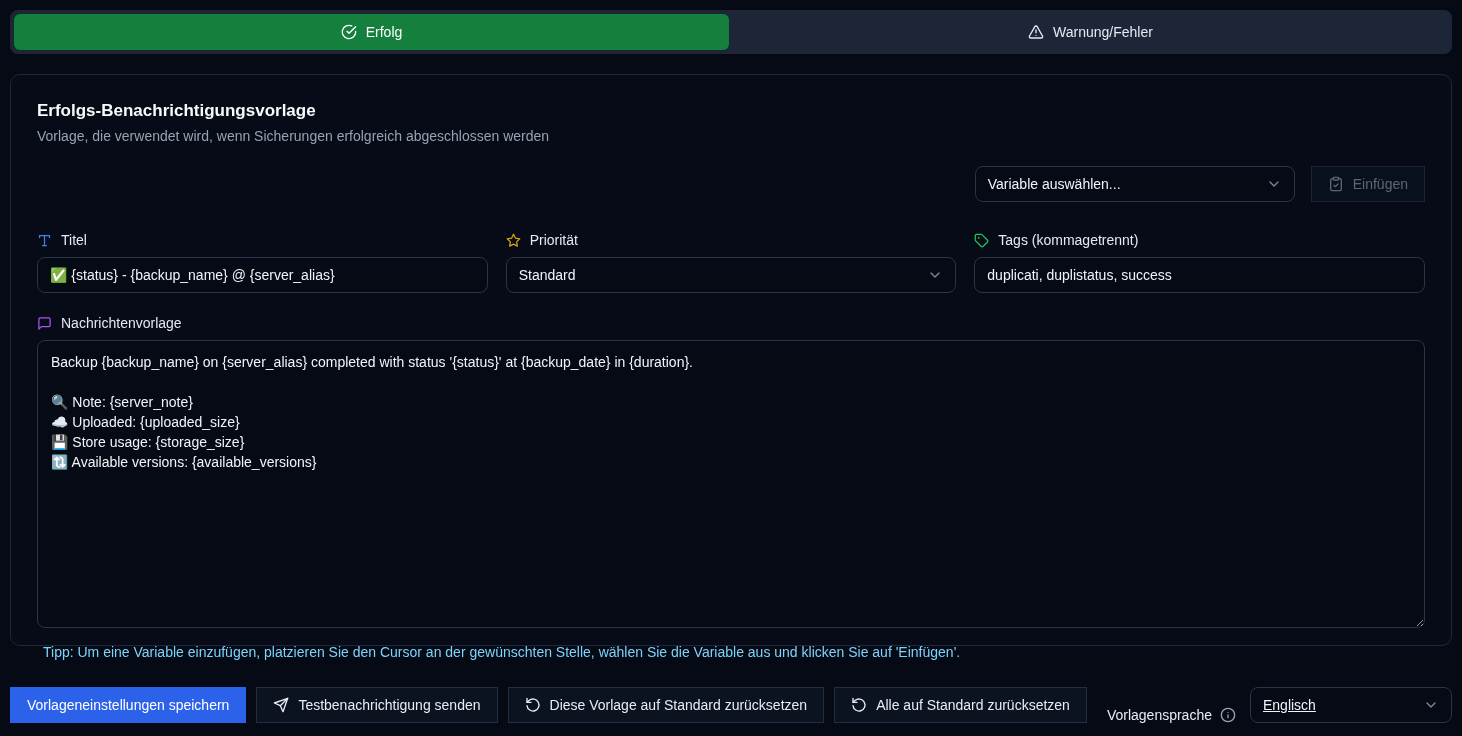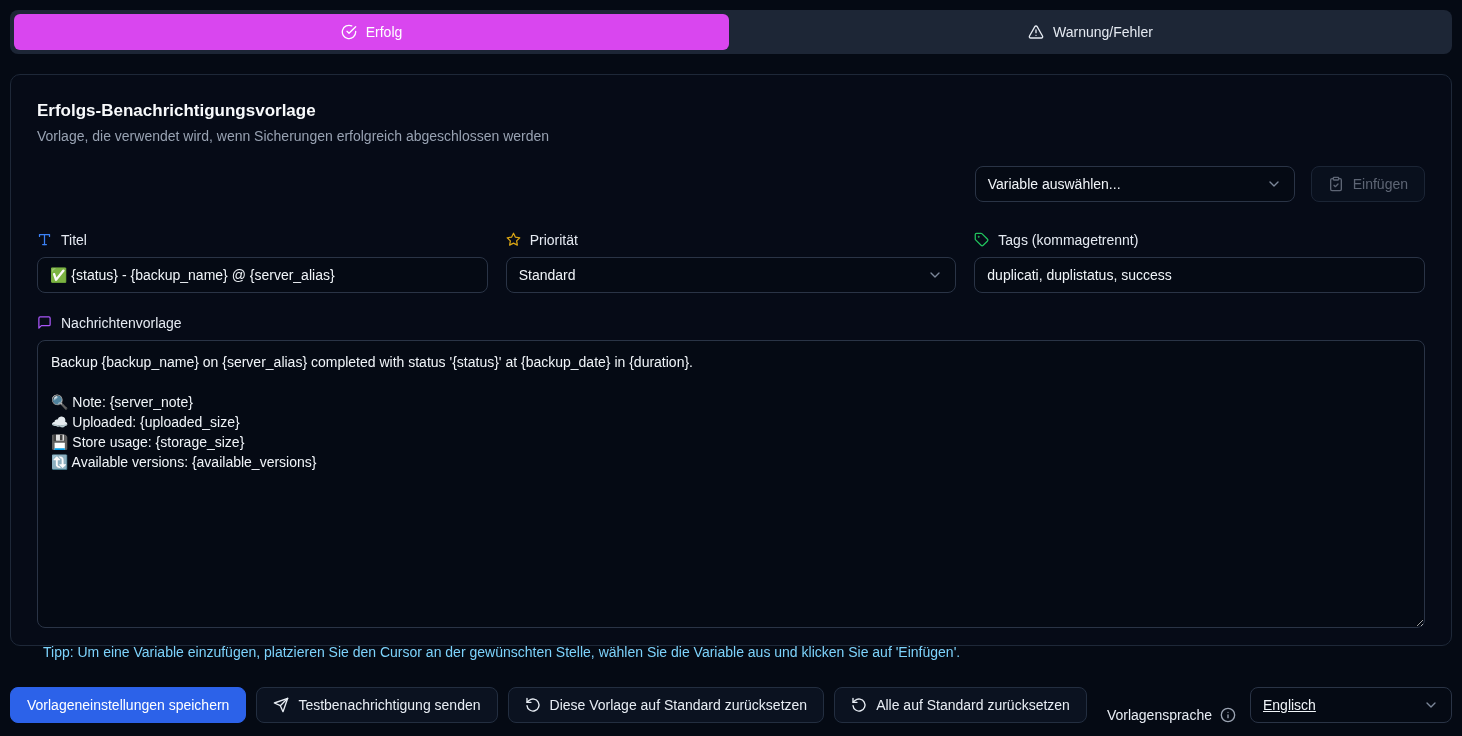--- a/index.html
+++ b/index.html
@@ -27,21 +27,21 @@
     display: flex;
     align-items: center;
     justify-content: center;
     gap: 9px;
     font-size: 14px;
     color: #e5eaf2;
     border-radius: 6px;
     cursor: pointer;
     user-select: none;
   }
-  .tab.active { background: #d946ef; color: #ffffff; }
+  .tab.active { background: #15803d; color: #ffffff; }
 
   
   .card {
     margin-top: 20px;
     background: #060b17;
     border: 1px solid #1e2838;
     border-radius: 10px;
     padding: 26px;
     height: 572px;
   }
@@ -71,38 +71,38 @@
   .variable-select { width: 320px; }
   .btn {
     display: inline-flex;
     align-items: center;
     justify-content: center;
     gap: 9px;
     height: 36px;
     padding: 4px 16px;
     background: #0b1220;
     border: 1px solid #232e40;
-    border-radius: 8px;
+    border-radius: 0;
     font-size: 14px;
     color: #e8edf4;
     cursor: pointer;
     white-space: nowrap;
   }
   .btn.disabled { color: #7b8494; opacity: 0.75; cursor: default; }
   .btn.primary { background: #2c62e9; border-color: #2c62e9; color: #ffffff; }
 
   .fields {
     display: grid;
     grid-template-columns: 1fr 1fr 1fr;
     gap: 18px;
     margin-top: 30px;
   }
   .field-label {
     display: flex;
-    align-items: flex-start;
+    align-items: flex-end;
     gap: 9px;
     font-size: 14px;
     color: #e5eaf2;
     margin-bottom: 9px;
   }
   .text-input {
     width: 100%;
     height: 36px;
     padding: 0 12px;
     background: #050a14;

